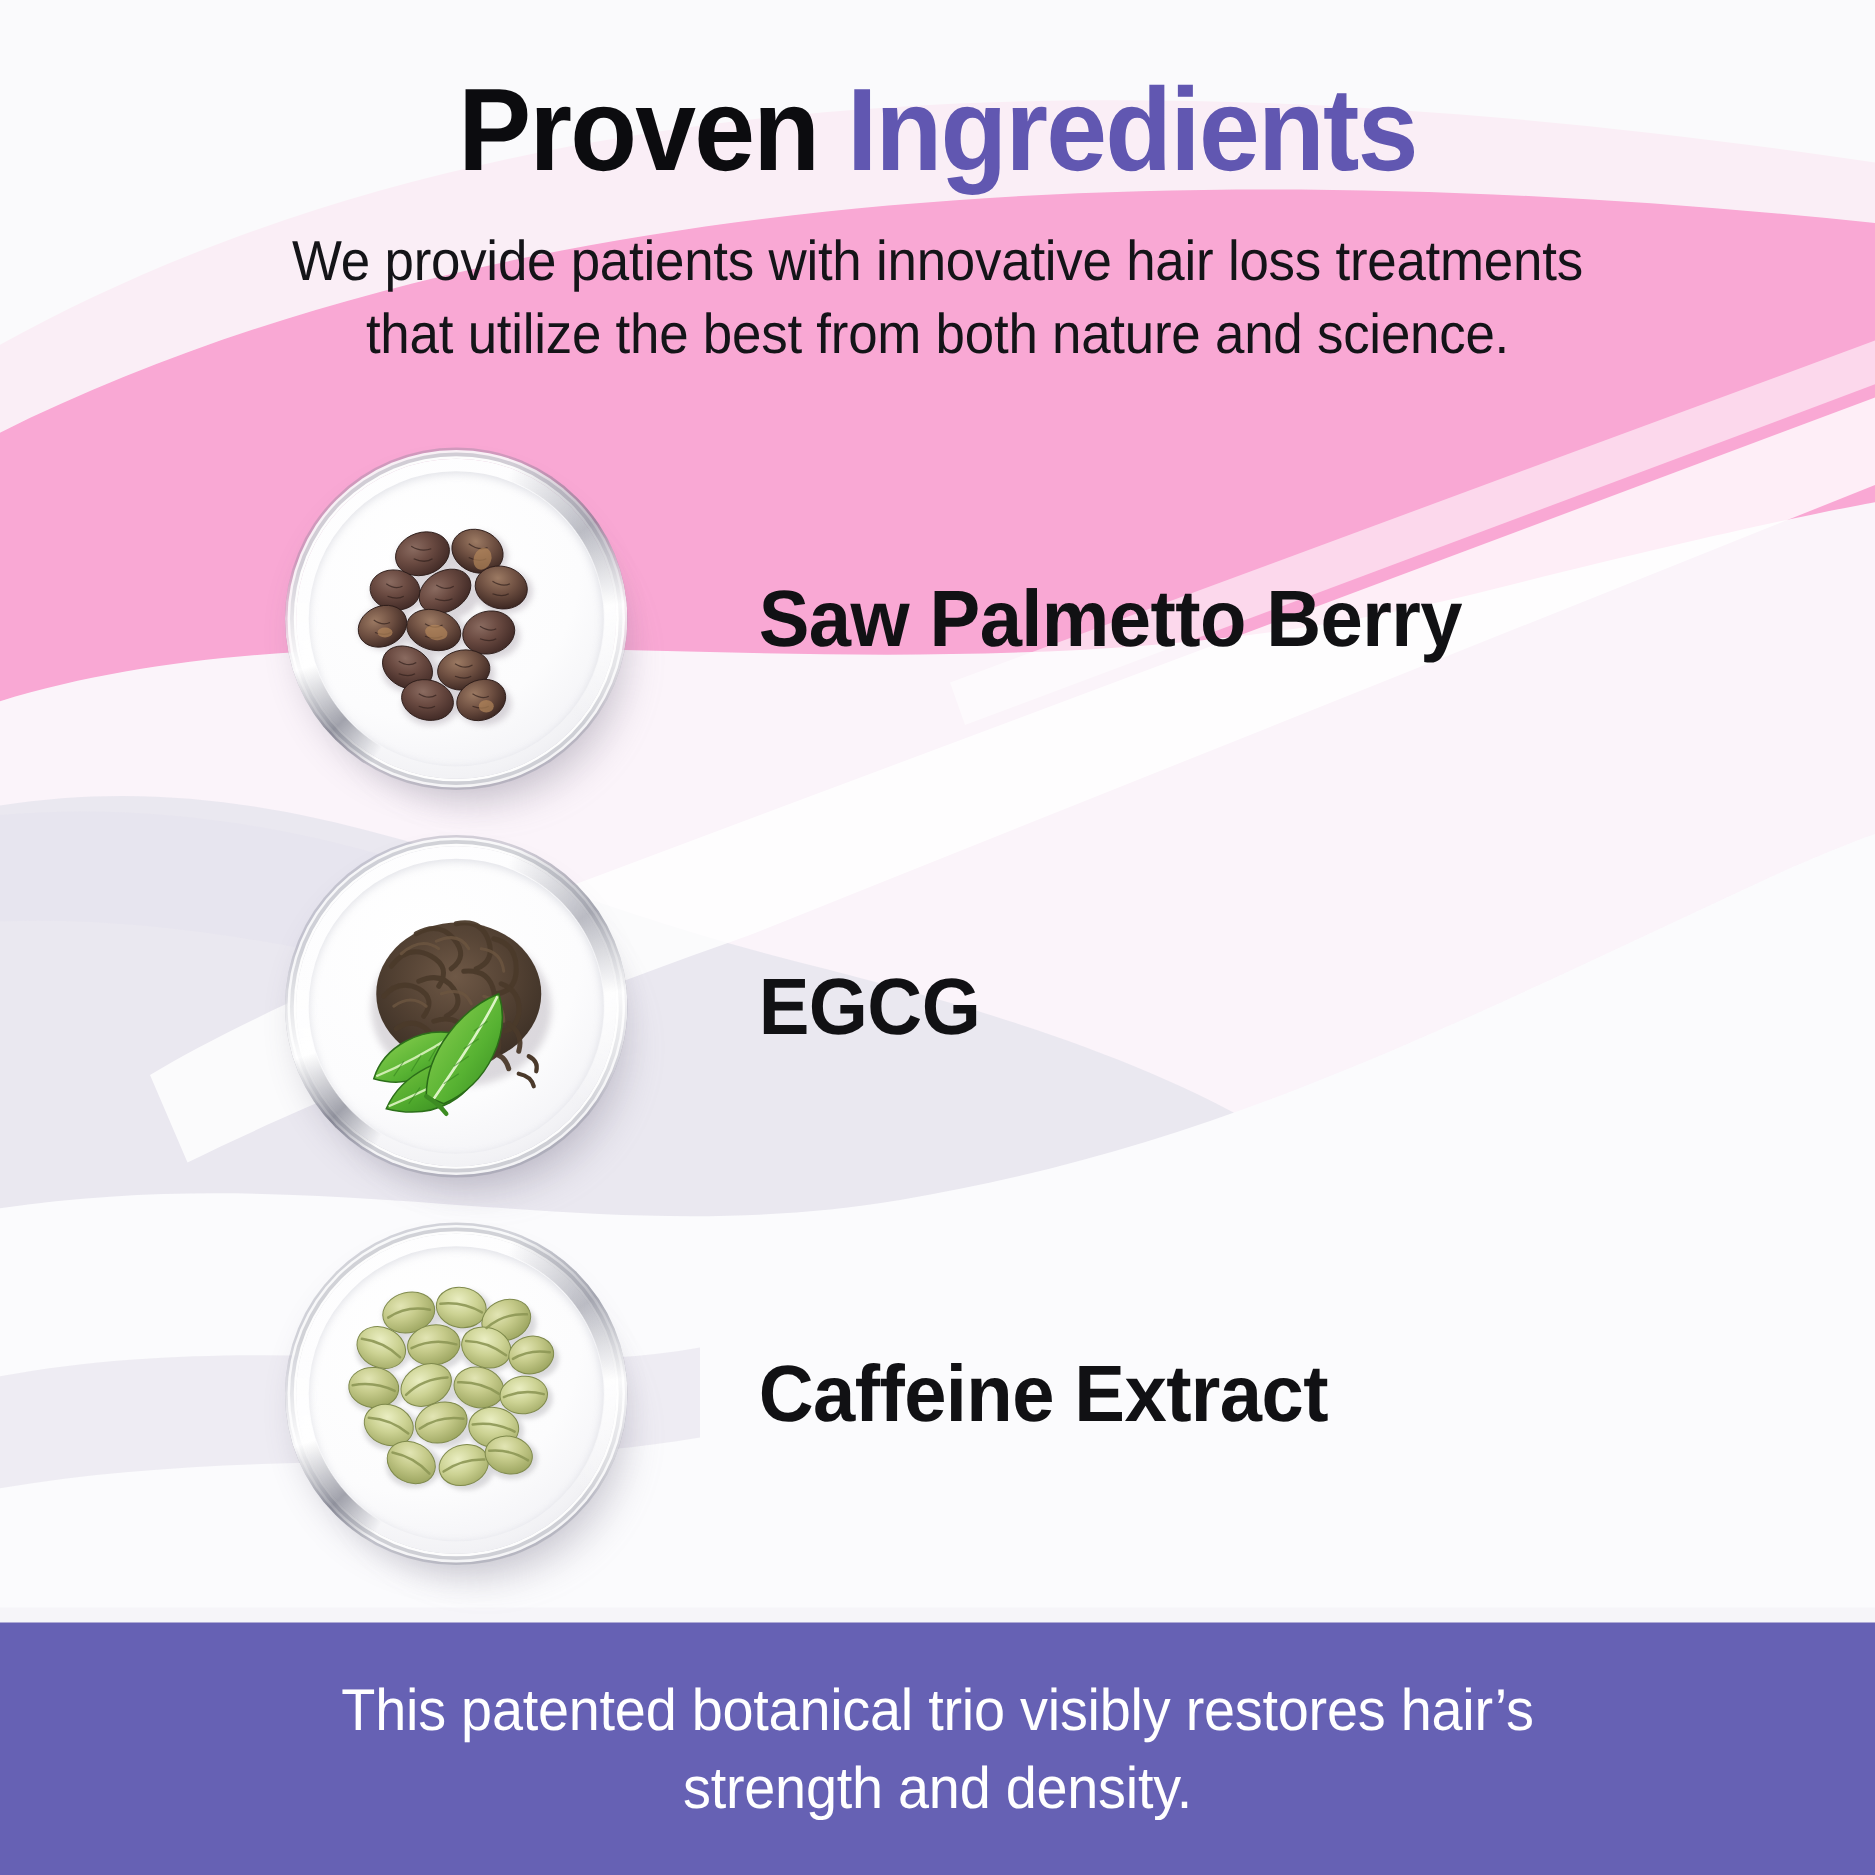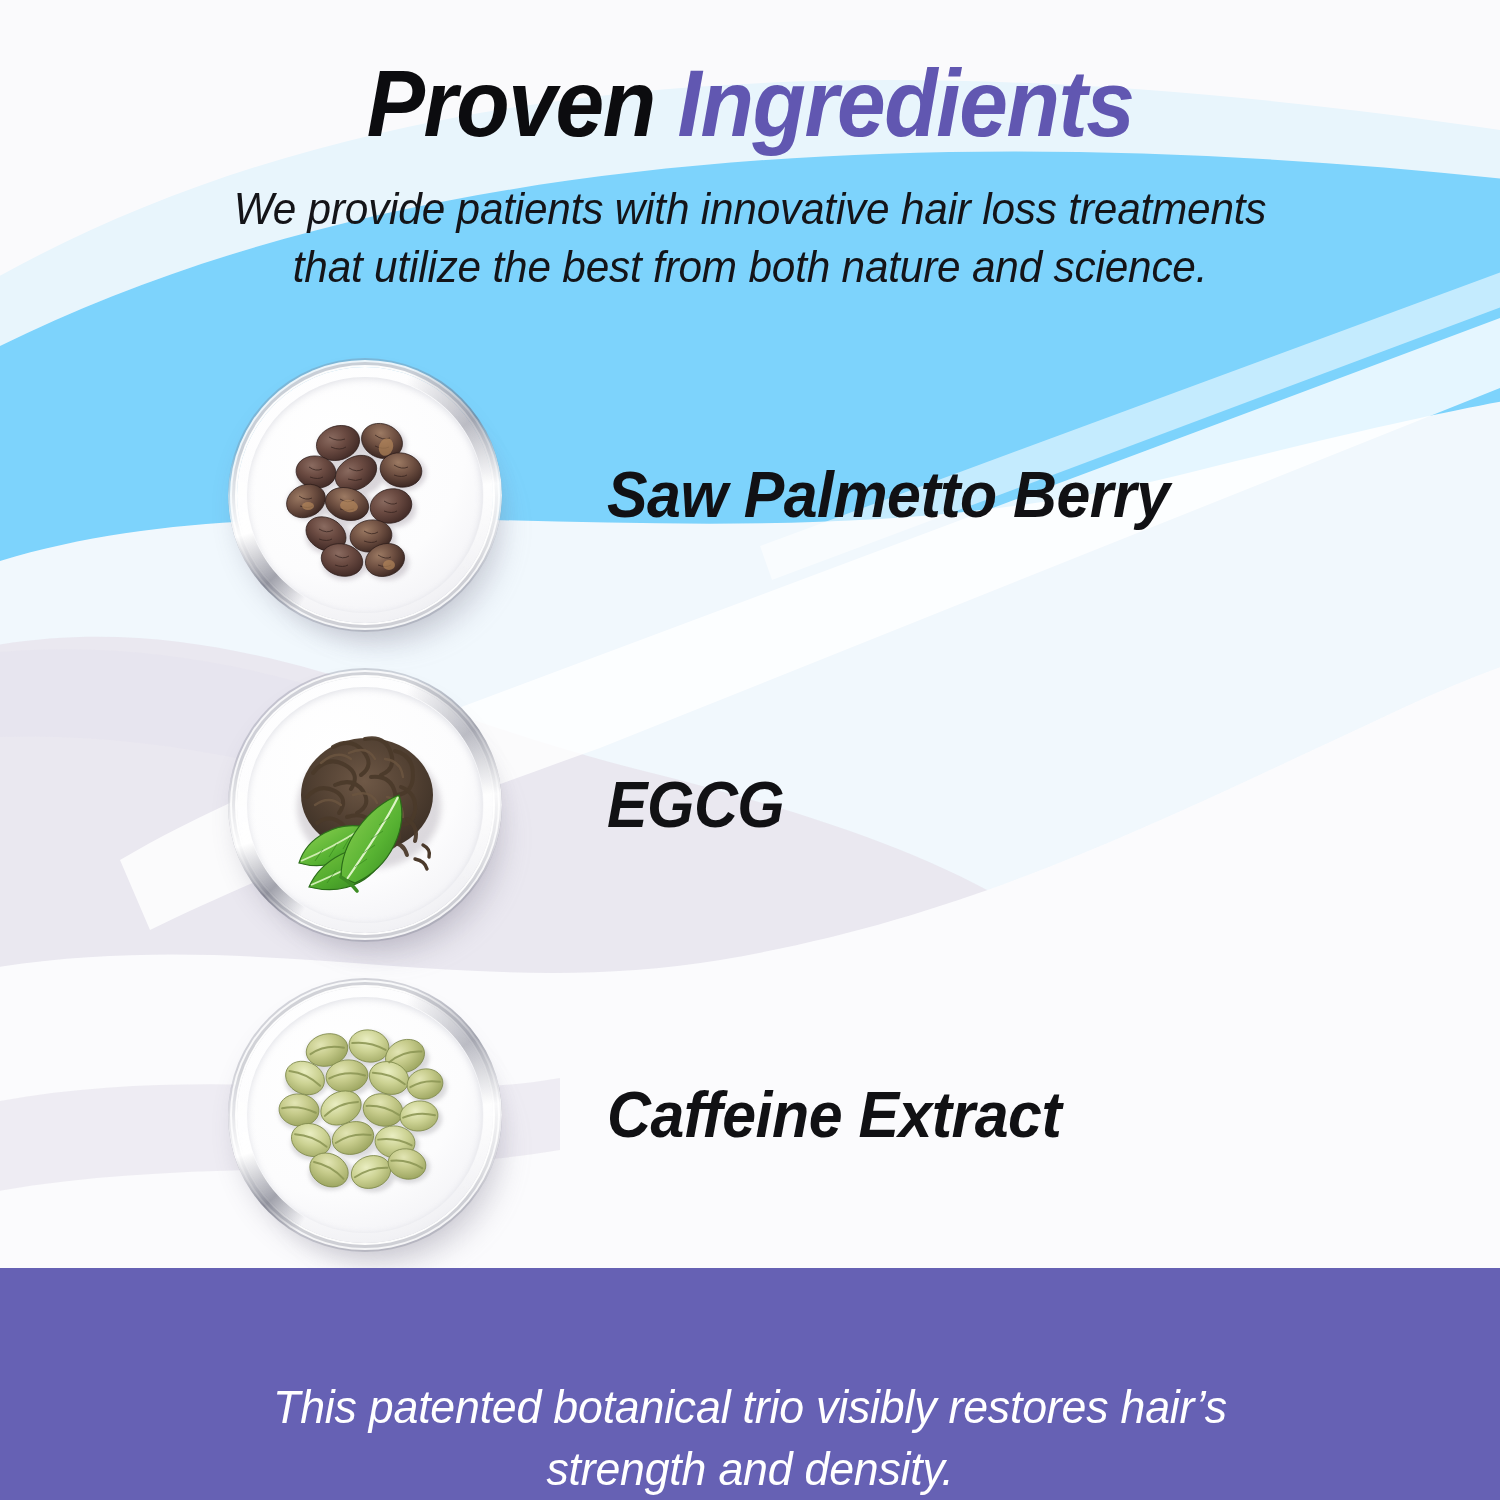--- a/index.html
+++ b/index.html
@@ -5,23 +5,22 @@
   html,body{margin:0;padding:0;}
   body{
     width:1500px;height:1500px;
     font-family:"Liberation Sans", sans-serif;
     background:#ebe9f0;
     overflow:hidden;
   }
   .canvas{
     position:relative;
     width:1500px;height:1500px;
-    background:#7dd3fc;
+    background:#f9a8d4;
     overflow:hidden;
-    font-style:italic;
   }
 
   
   .bg-layer{position:absolute;inset:0;overflow:hidden;}
   .bg-layer svg{position:absolute;inset:0;width:1500px;height:1500px;display:block;}
 
   
   .header{
     position:absolute;left:0;right:0;top:56px;
     text-align:center;
@@ -125,23 +124,23 @@
     color:#111114;
     margin-left:92px;
     transform:scaleX(0.95);
     transform-origin:left center;
     white-space:nowrap;
   }
 
   
   .banner{
     position:absolute;left:0;right:0;bottom:0;
-    height:232px;
+    height:202px;
     background:#6661b4;
-    display:flex;align-items:flex-end;justify-content:center;
+    display:flex;align-items:center;justify-content:center;
     z-index:6;
   }
   .banner-text{
     width:1220px;
     text-align:center;
     color:#ffffff;
     font-family:"Liberation Sans Narrow","Liberation Sans",sans-serif;
     font-size:47px;
     line-height:1.32;
     letter-spacing:-0.2px;

